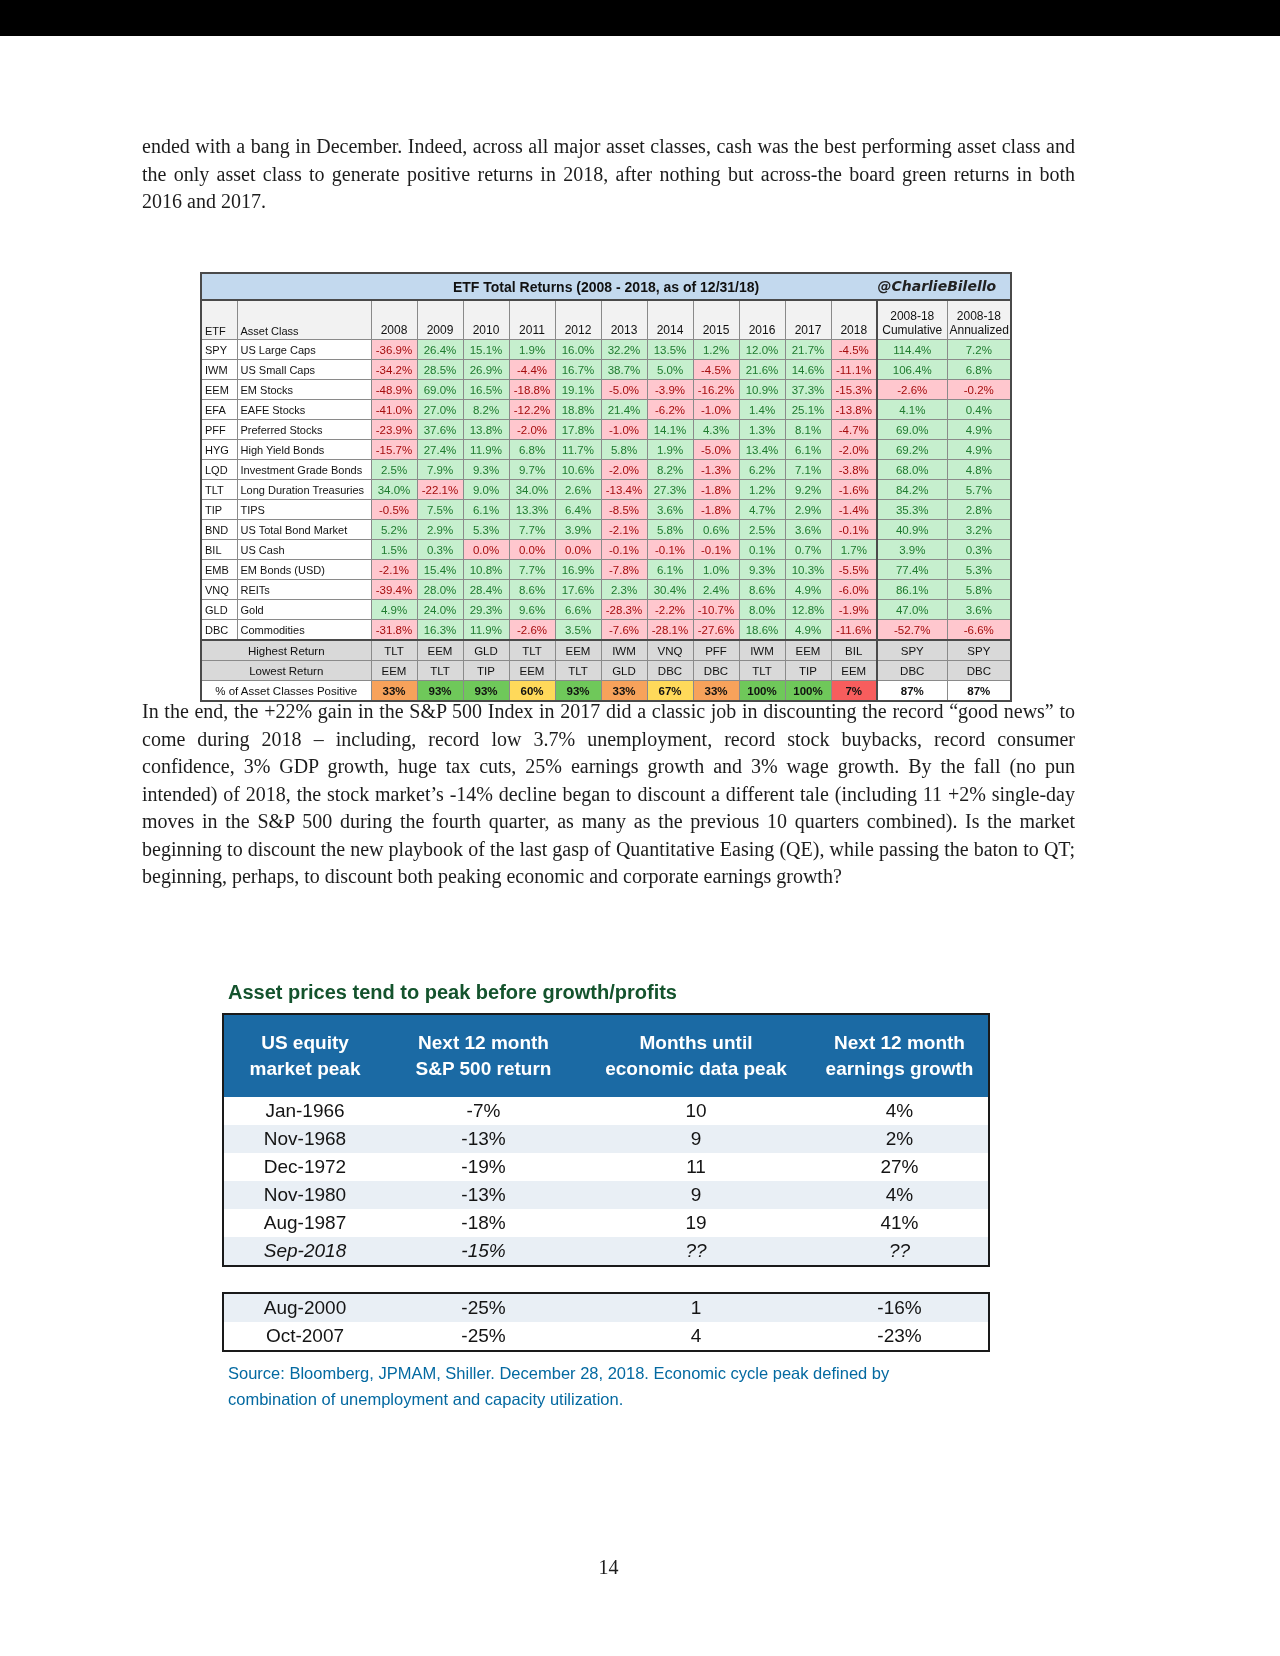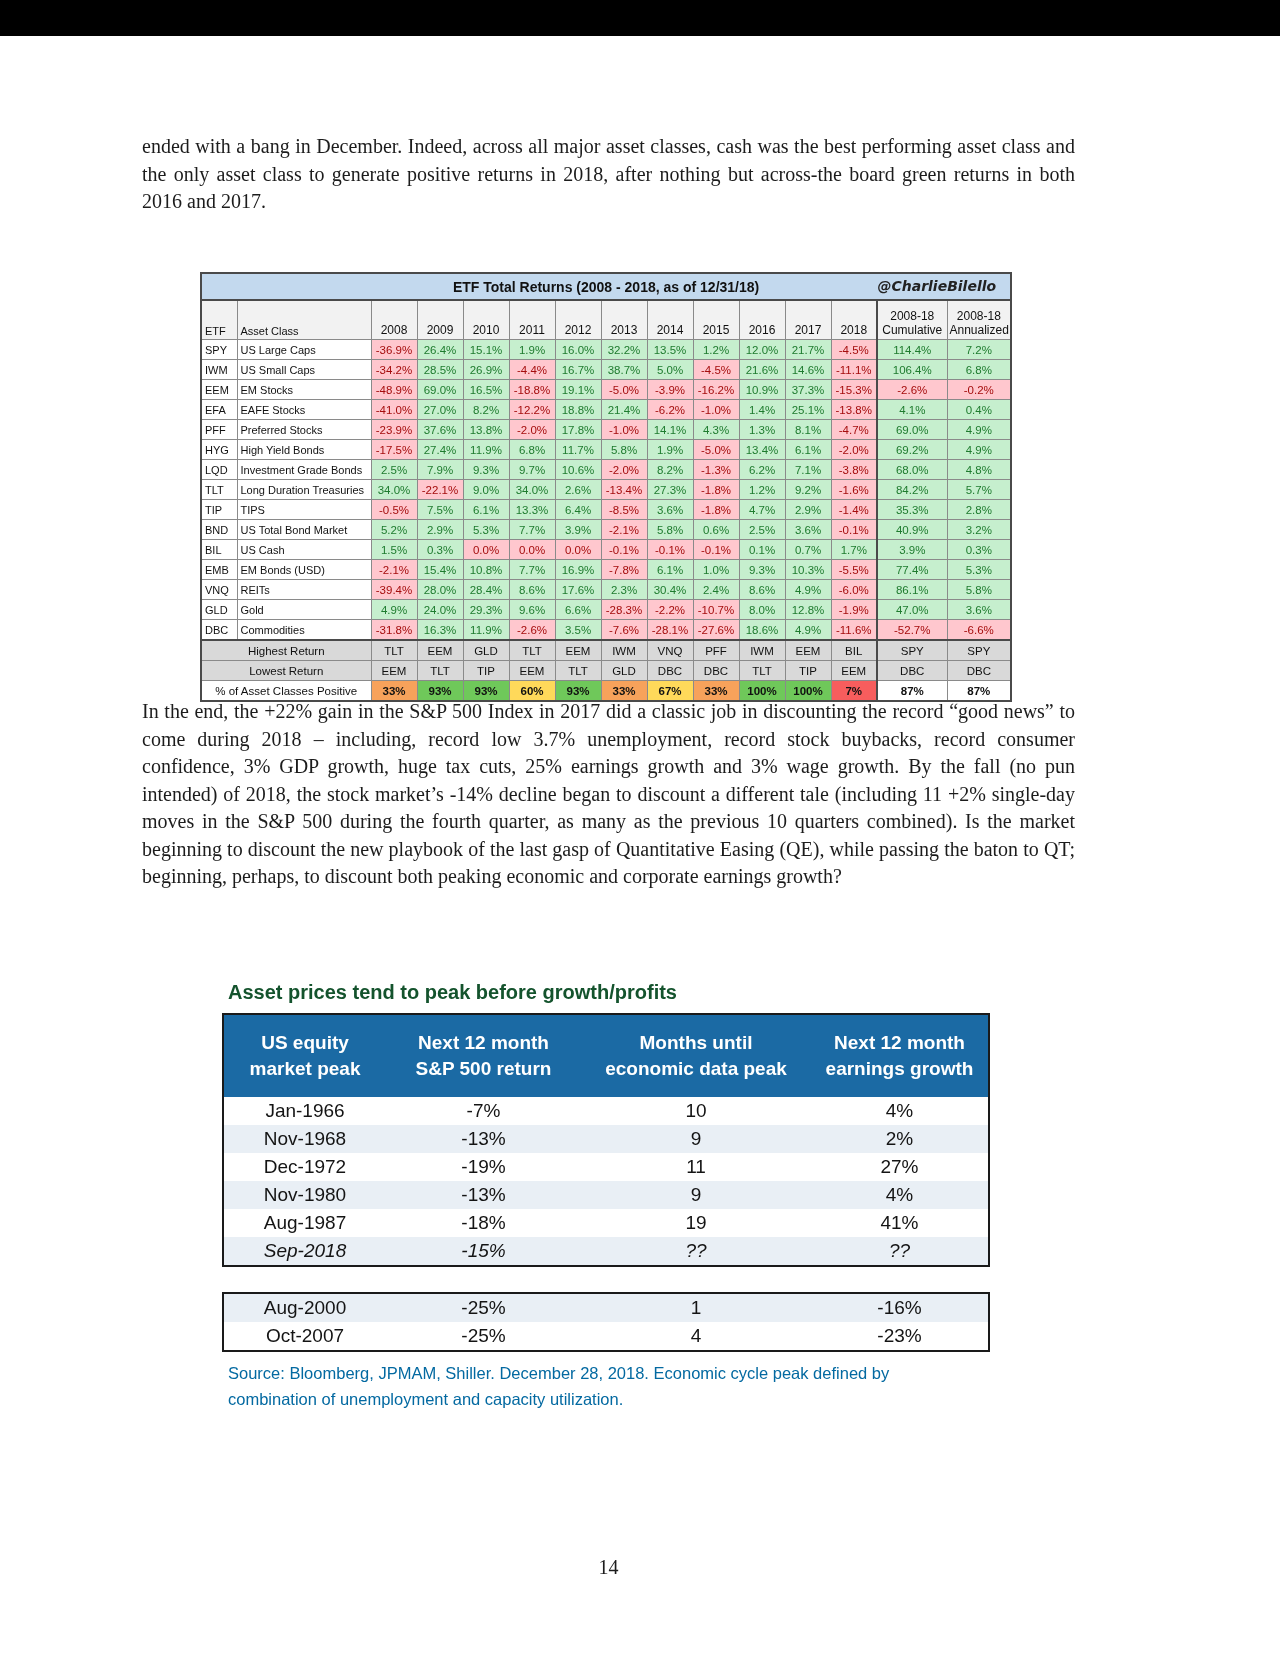--- a/index.html
+++ b/index.html
@@ -183,21 +183,21 @@
             <td class="val pos">4.3%</td>
             <td class="val pos">1.3%</td>
             <td class="val pos">8.1%</td>
             <td class="val neg">-4.7%</td>
             <td class="val pos cumb">69.0%</td>
             <td class="val pos">4.9%</td>
           </tr>
           <tr>
             <td class="tk">HYG</td>
             <td class="ac">High Yield Bonds</td>
-            <td class="val neg">-17.5%</td>
+            <td class="val neg">-15.7%</td>
             <td class="val pos">27.4%</td>
             <td class="val pos">11.9%</td>
             <td class="val pos">6.8%</td>
             <td class="val pos">11.7%</td>
             <td class="val pos">5.8%</td>
             <td class="val pos">1.9%</td>
             <td class="val neg">-5.0%</td>
             <td class="val pos">13.4%</td>
             <td class="val pos">6.1%</td>
             <td class="val neg">-2.0%</td>

